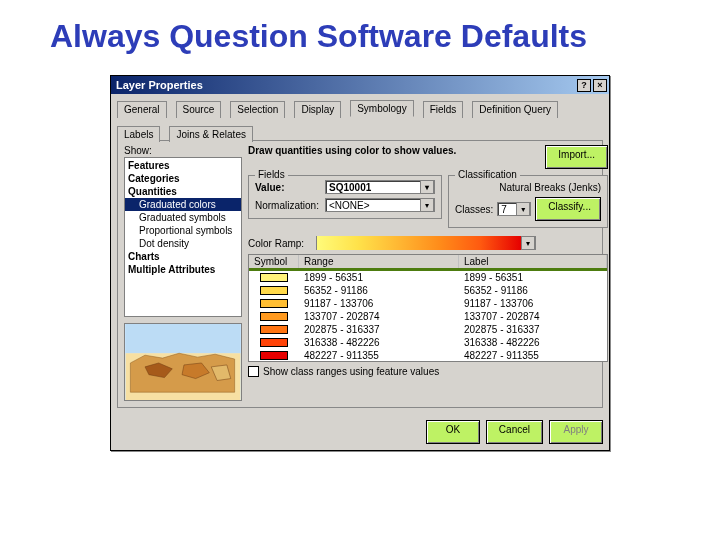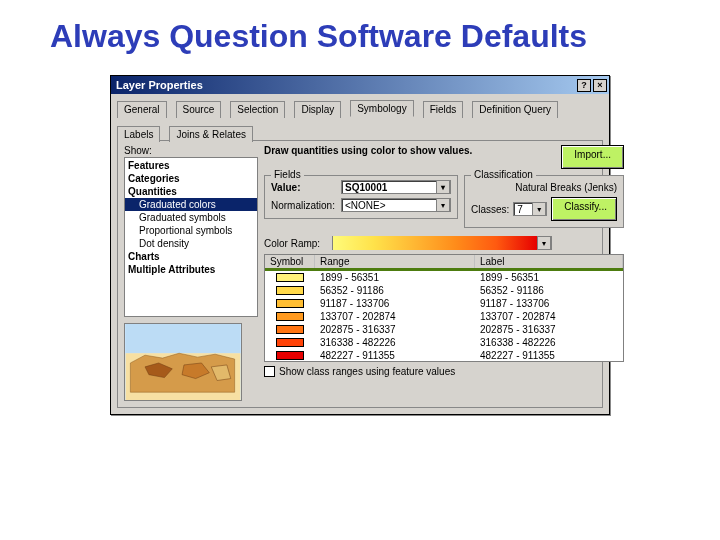--- a/index.html
+++ b/index.html
@@ -69,21 +69,21 @@
   }
   .tabpanel {
     border:1px solid #888;
     background:#d6d3ce;
     padding:4px 6px 6px 6px;
   }
   .show-label { font-size:10px; }
   .show-list {
     border:1px solid #808080;
     background:#fff;
-    width:134px;
+    width:118px;
     height:160px;
     padding:1px 0;
     margin-top:1px;
     font-size:10px;
     line-height:13px;
     overflow:hidden;
   }
   .show-list .hdr { font-weight:700; padding:0 3px; }
   .show-list .sub { padding:0 3px 0 14px; }
   .show-list .sub.sel { background:#0a246a; color:#fff; }
@@ -326,13 +326,18 @@
 
           <div class="chk">
             <span class="chk-box"></span>
             <span>Show class ranges using feature values</span>
           </div>
         </div>
       </div>
 
     </div>
   </div>
+  <div class="footer">
+    <div class="btn">OK</div>
+    <div class="btn">Cancel</div>
+    <div class="btn dis">Apply</div>
+  </div>
 </div>
 
 </body></html>

